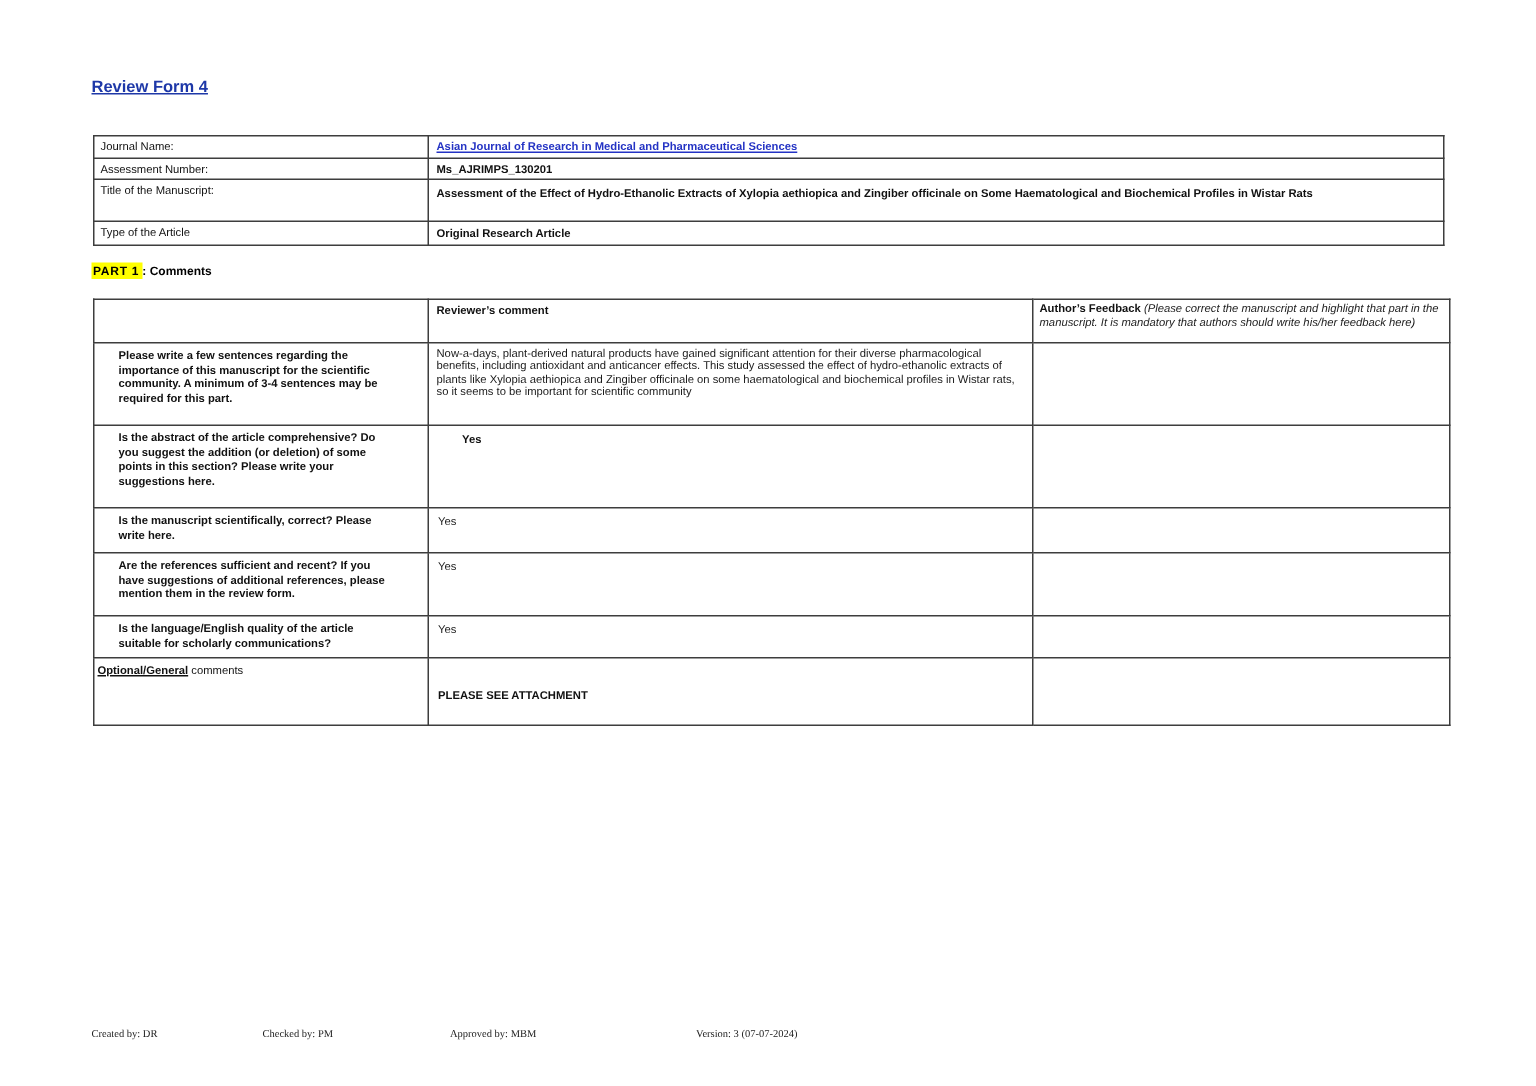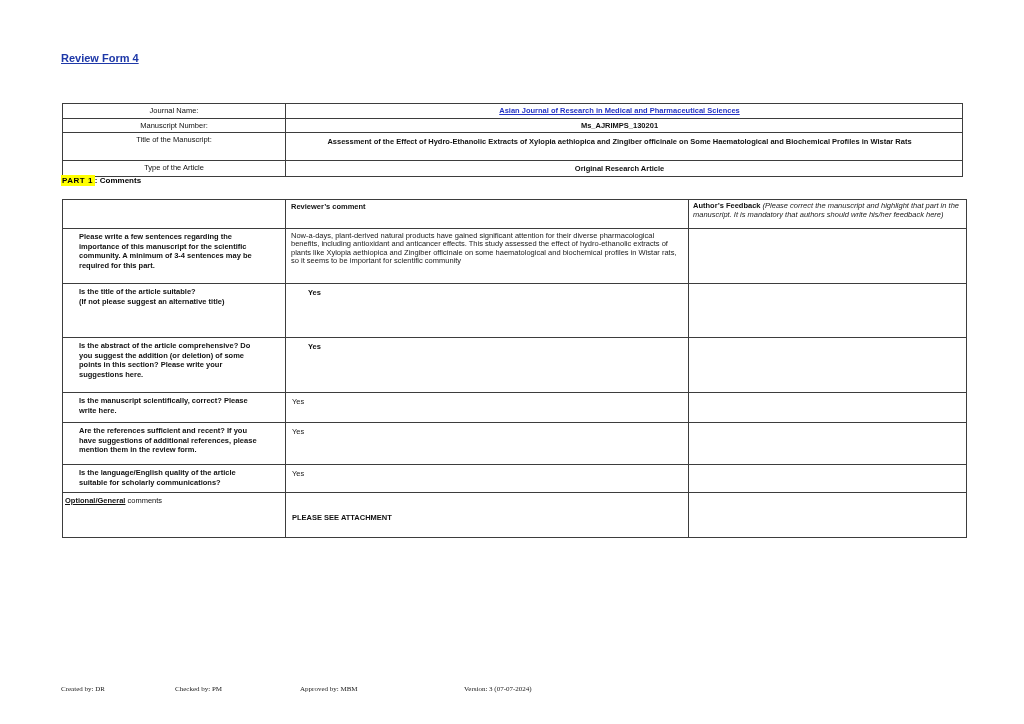--- a/index.html
+++ b/index.html
@@ -10,21 +10,21 @@
   }
   
   .form-title{
     position:absolute;left:61px;top:52px;
     font-size:11px;font-weight:bold;text-decoration:underline;color:#1e38a8;
   }
   
   table{border-collapse:collapse;table-layout:fixed;}
   td{border:1px solid #3d3d3d;vertical-align:top;overflow:hidden;}
   
-  .info-table{position:absolute;left:62px;top:103px;width:900px;text-align:center;}
+  .info-table{position:absolute;left:62px;top:90px;width:900px;}
   .info-table td{font-size:7.5px;line-height:9.5px;padding:2px 4px;}
   .info-label{font-weight:normal;}
   .info-value{font-weight:bold;padding-left:5px !important;padding-right:14px !important;}
   .journal-link{color:#2433c4;font-weight:bold;text-decoration:underline;cursor:pointer;}
   
   .part-heading{position:absolute;left:61px;top:176px;font-size:8px;font-weight:bold;color:#000;}
   .part-highlight{background:#ffff00;padding:1px 2px 1px 1px;letter-spacing:.5px;margin-top:28px;}
   
   .review-table{position:absolute;left:62px;top:199px;width:904px;}
   .review-table td{font-size:7.5px;}
@@ -60,21 +60,21 @@
         <col style="width:677px">
       </colgroup>
     <tbody>
         <tr style="height:14px">
       <td class="info-label">Journal Name:</td>
       <td class="info-value">
         <span class="journal-link">Asian Journal of Research in Medical and Pharmaceutical Sciences</span>
       </td>
     </tr>
     <tr style="height:14px">
-      <td class="info-label">Manuscript Number:</td>
+      <td class="info-label">Assessment Number:</td>
       <td class="info-value">Ms_AJRIMPS_130201</td>
     </tr>
     <tr style="height:28px">
       <td class="info-label">Title of the Manuscript:</td>
       <td class="info-value" style="padding-top:4px">Assessment of the Effect of Hydro-Ethanolic Extracts of Xylopia aethiopica and Zingiber officinale on Some Haematological and Biochemical Profiles in Wistar Rats</td>
     </tr>
     <tr style="height:15px">
       <td class="info-label">Type of the Article</td>
       <td class="info-value" style="padding-top:3px">Original Research Article</td>
     </tr>
@@ -98,26 +98,20 @@
       <td class="hdr-col2">Reviewer’s comment</td>
       <td class="hdr-col3"><span class="fb-bold">Author’s Feedback </span><span class="fb-italic">(Please correct the manuscript and highlight that part in the manuscript. It is mandatory that authors should write his/her feedback here)</span></td>
     </tr>
 
     <tr style="height:55px">
       <td class="q">Please write a few sentences regarding the importance of this manuscript for the scientific community. A minimum of 3-4 sentences may be required for this part.</td>
       <td class="c-par">Now-a-days, plant-derived natural products have gained significant attention for their diverse pharmacological benefits, including antioxidant and anticancer effects. This study assessed the effect of hydro-ethanolic extracts of plants like Xylopia aethiopica and Zingiber officinale on some haematological and biochemical profiles in Wistar rats, so it seems to be important for scientific community</td>
       <td class="fb-cell"></td>
     </tr>
 
-    <tr style="height:54px">
-      <td class="q">Is the title of the article suitable?
-(If not please suggest an alternative title)</td>
-      <td class="c-yes-bold">Yes</td>
-      <td class="fb-cell"></td>
-    </tr>
 
     <tr style="height:55px">
       <td class="q">Is the abstract of the article comprehensive? Do you suggest the addition (or deletion) of some points in this section? Please write your suggestions here.</td>
       <td class="c-yes-bold">Yes</td>
       <td class="fb-cell"></td>
     </tr>
 
     <tr style="height:30px">
       <td class="q">Is the manuscript scientifically, correct? Please write here.</td>
       <td class="c-yes">Yes</td>

